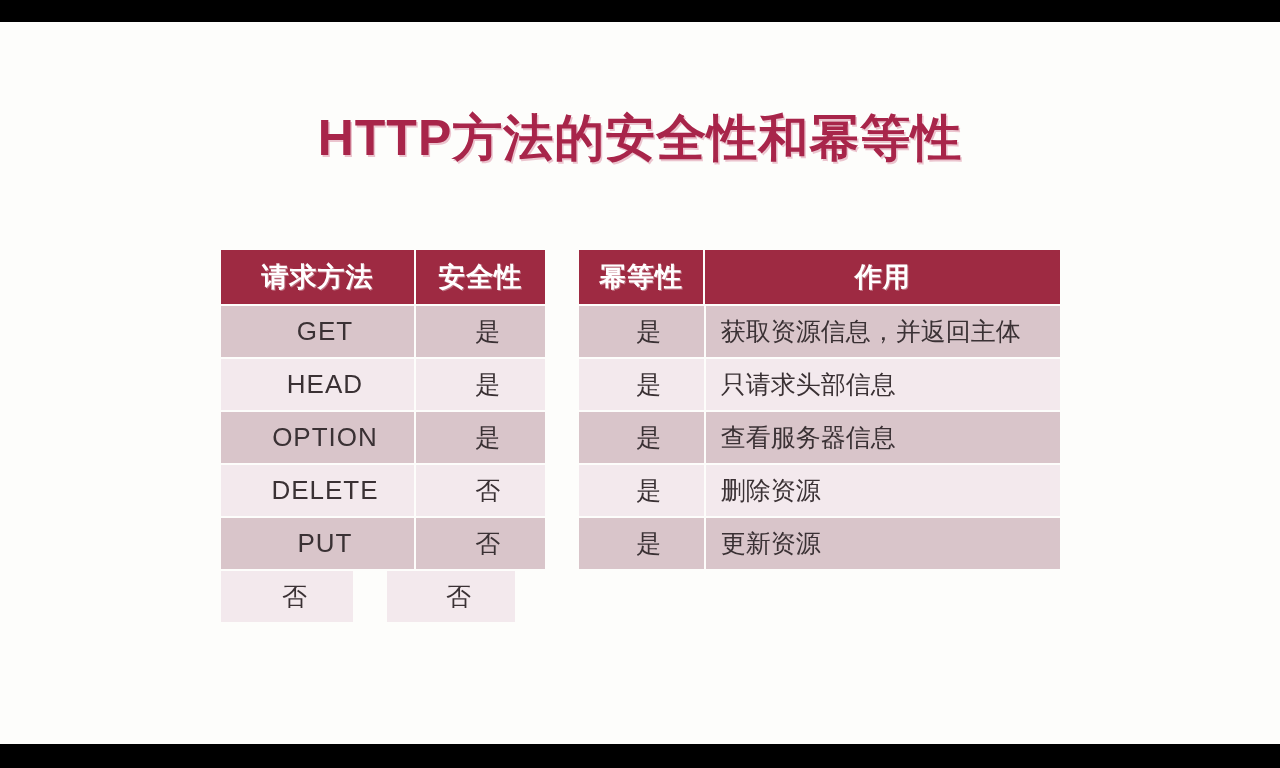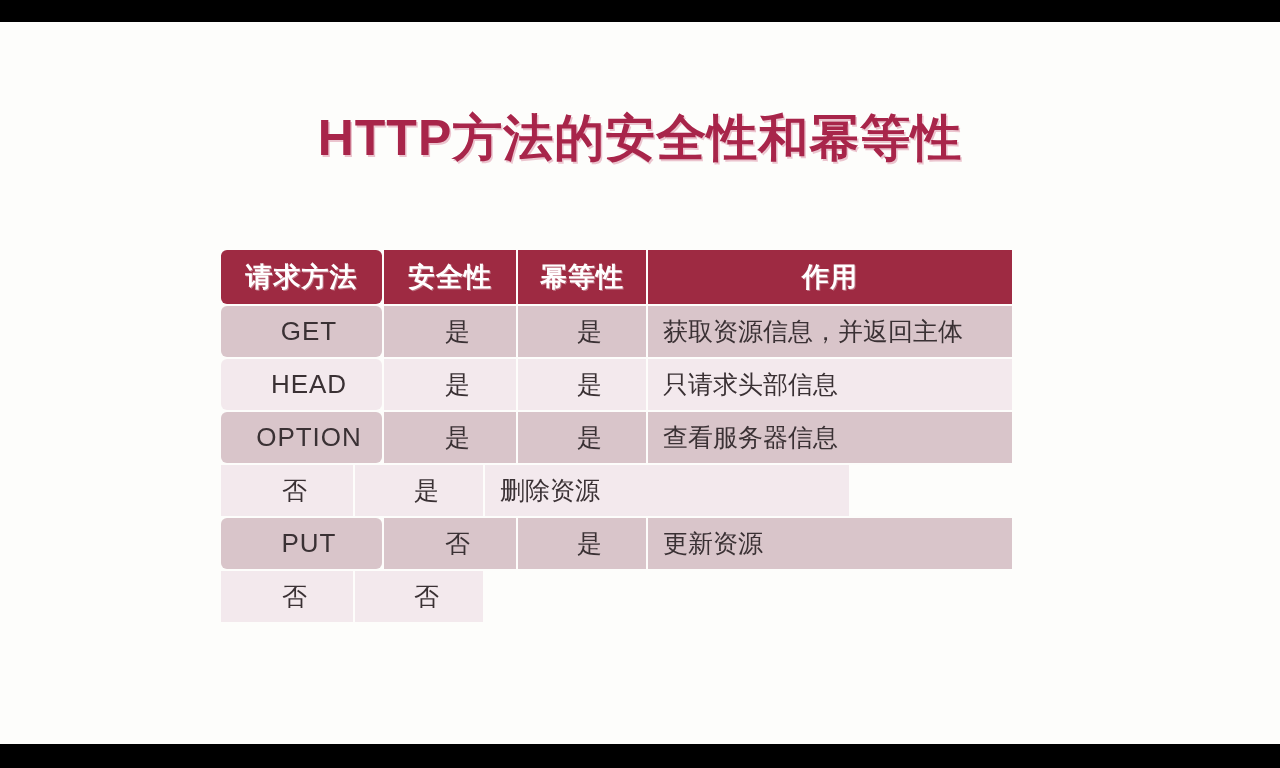--- a/index.html
+++ b/index.html
@@ -77,23 +77,23 @@
     box-sizing: border-box;
     display: flex;
     align-items: center;
     justify-content: center;
     margin-right: 2px;
     overflow: hidden;
     padding-left: 15px;
   }
   .cell:last-child { margin-right: 0; }
 
-  .c-method { width: 161px; border-radius: 6px; }
+  .c-method { width: 198px; }
   .c-safe   { width: 132px; }
-  .c-idem   { width: 128px; }
+  .c-idem   { width: 128px; margin-left: 32px; }
   .c-desc   { width: 364px; justify-content: flex-start; }
 
   
   .row-head .cell {
     background: #9e2a42;
     color: #ffffff;
     font-weight: bold;
     font-size: 27px;
     height: 54px;
     justify-content: center;
@@ -198,20 +198,21 @@
       </div>
 
       <div class="row row-body dark">
         <div class="cell c-method">OPTION</div>
         <div class="cell c-safe">是</div>
         <div class="cell c-idem">是</div>
         <div class="cell c-desc">查看服务器信息</div>
       </div>
 
       <div class="row row-body light">
+        <div class="cell c-method">DELETE</div>
         <div class="cell c-safe">否</div>
         <div class="cell c-idem">是</div>
         <div class="cell c-desc">删除资源</div>
       </div>
 
       <div class="row row-body dark">
         <div class="cell c-method">PUT</div>
         <div class="cell c-safe">否</div>
         <div class="cell c-idem">是</div>
         <div class="cell c-desc">更新资源</div>

